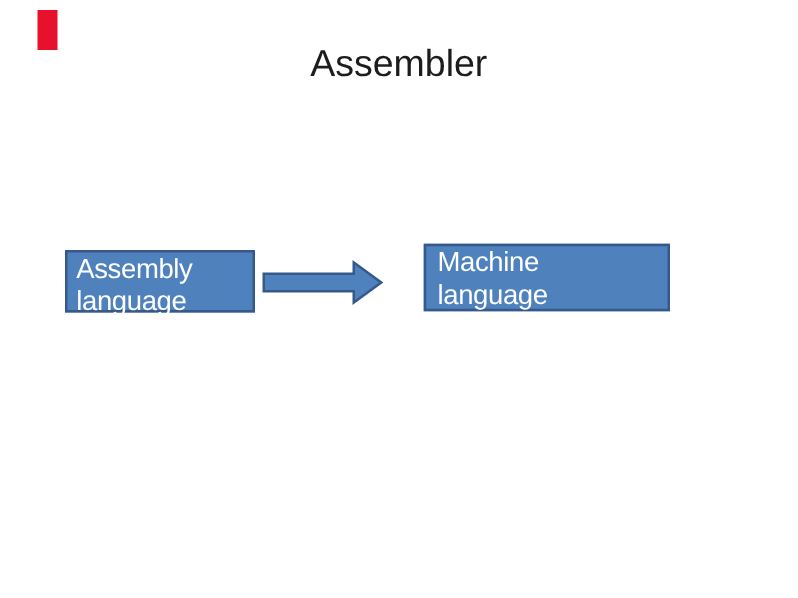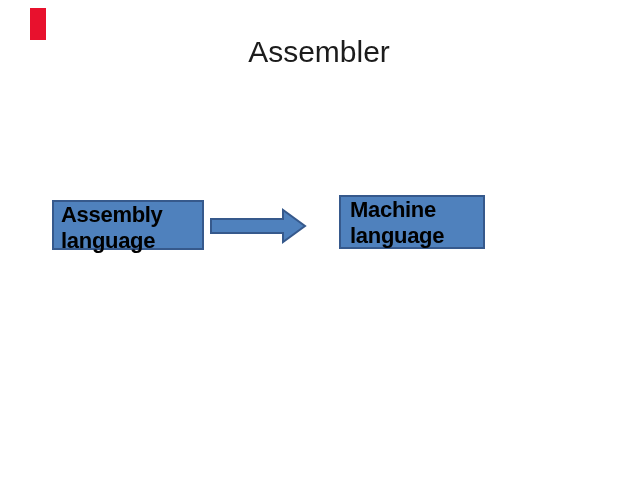--- a/index.html
+++ b/index.html
@@ -33,38 +33,38 @@
     line-height: 44px;
     font-weight: 400;
     color: #1c1c1c;
     letter-spacing: 0px;
   }
   .diagram-box {
     position: absolute;
     box-sizing: border-box;
     background: #4f81bd;
     border: 2px solid #36598c;
-    color: #000000;
-    font-weight: 700;
+    color: #ffffff;
+    font-weight: 400;
     font-size: 22px;
     line-height: 26px;
     letter-spacing: -0.3px;
     overflow: visible;
   }
   .box-assembly {
     left: 52px;
     top: 200px;
     width: 152px;
     height: 50px;
     padding: 0 4px 0 7px;
   }
   .box-machine {
     left: 339px;
     top: 195px;
-    width: 146px;
+    width: 197px;
     height: 54px;
     padding: 0 16px 0 9px;
   }
   .arrow-wrap {
     position: absolute;
     left: 209px;
     top: 207px;
     width: 100px;
     height: 38px;
   }

